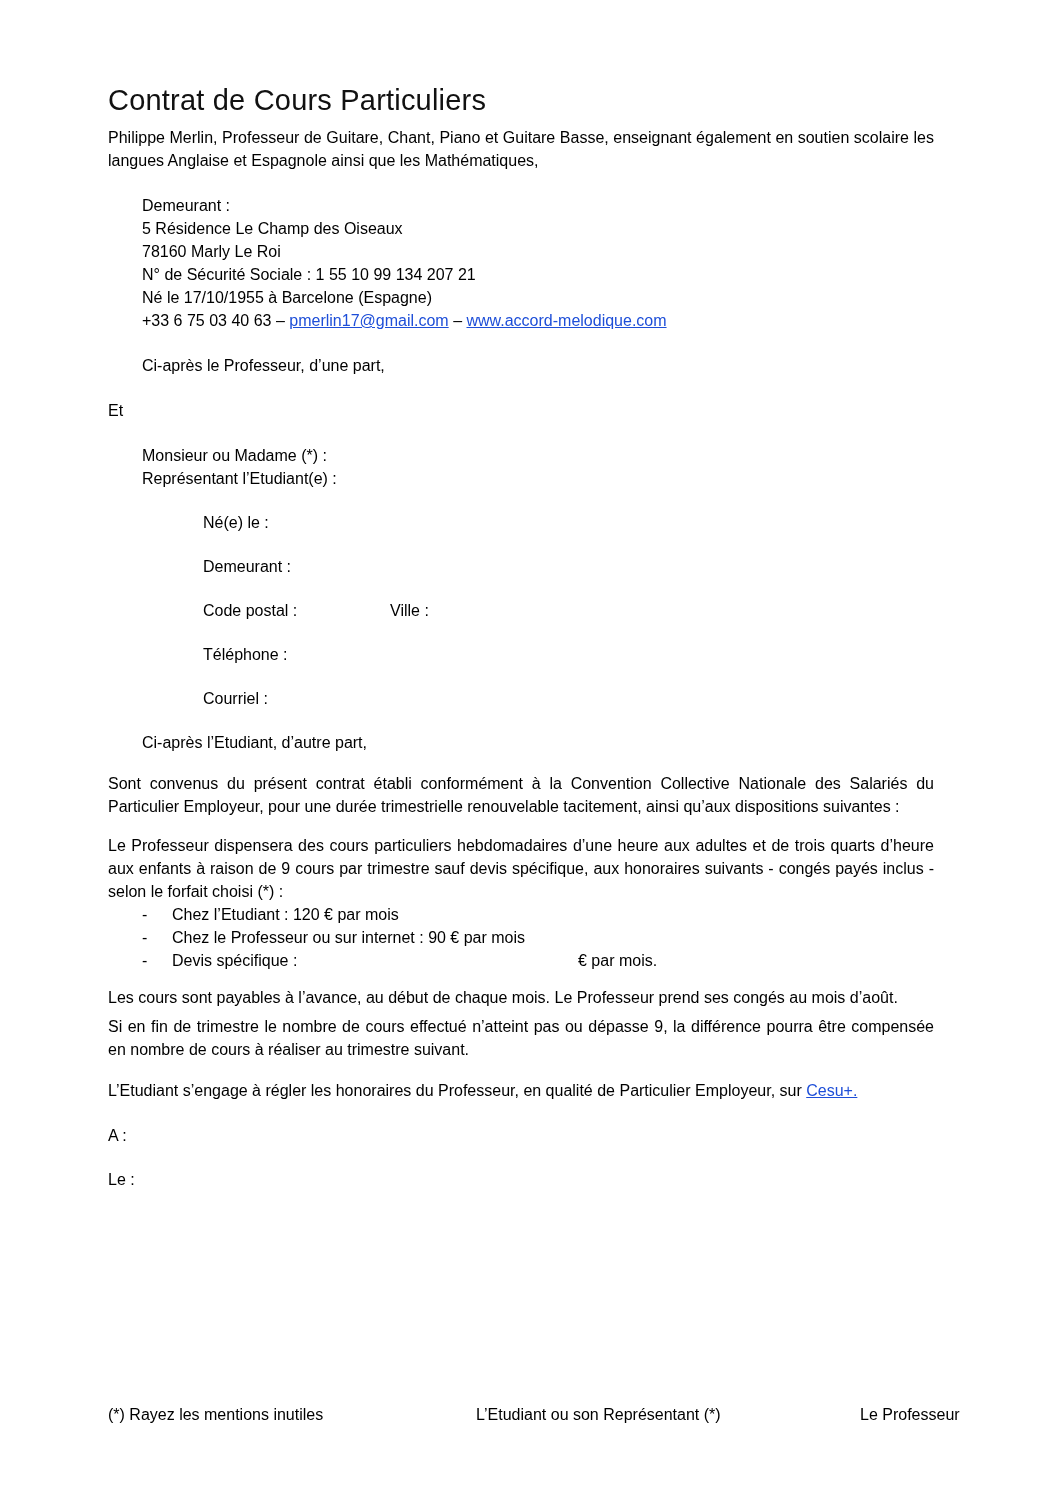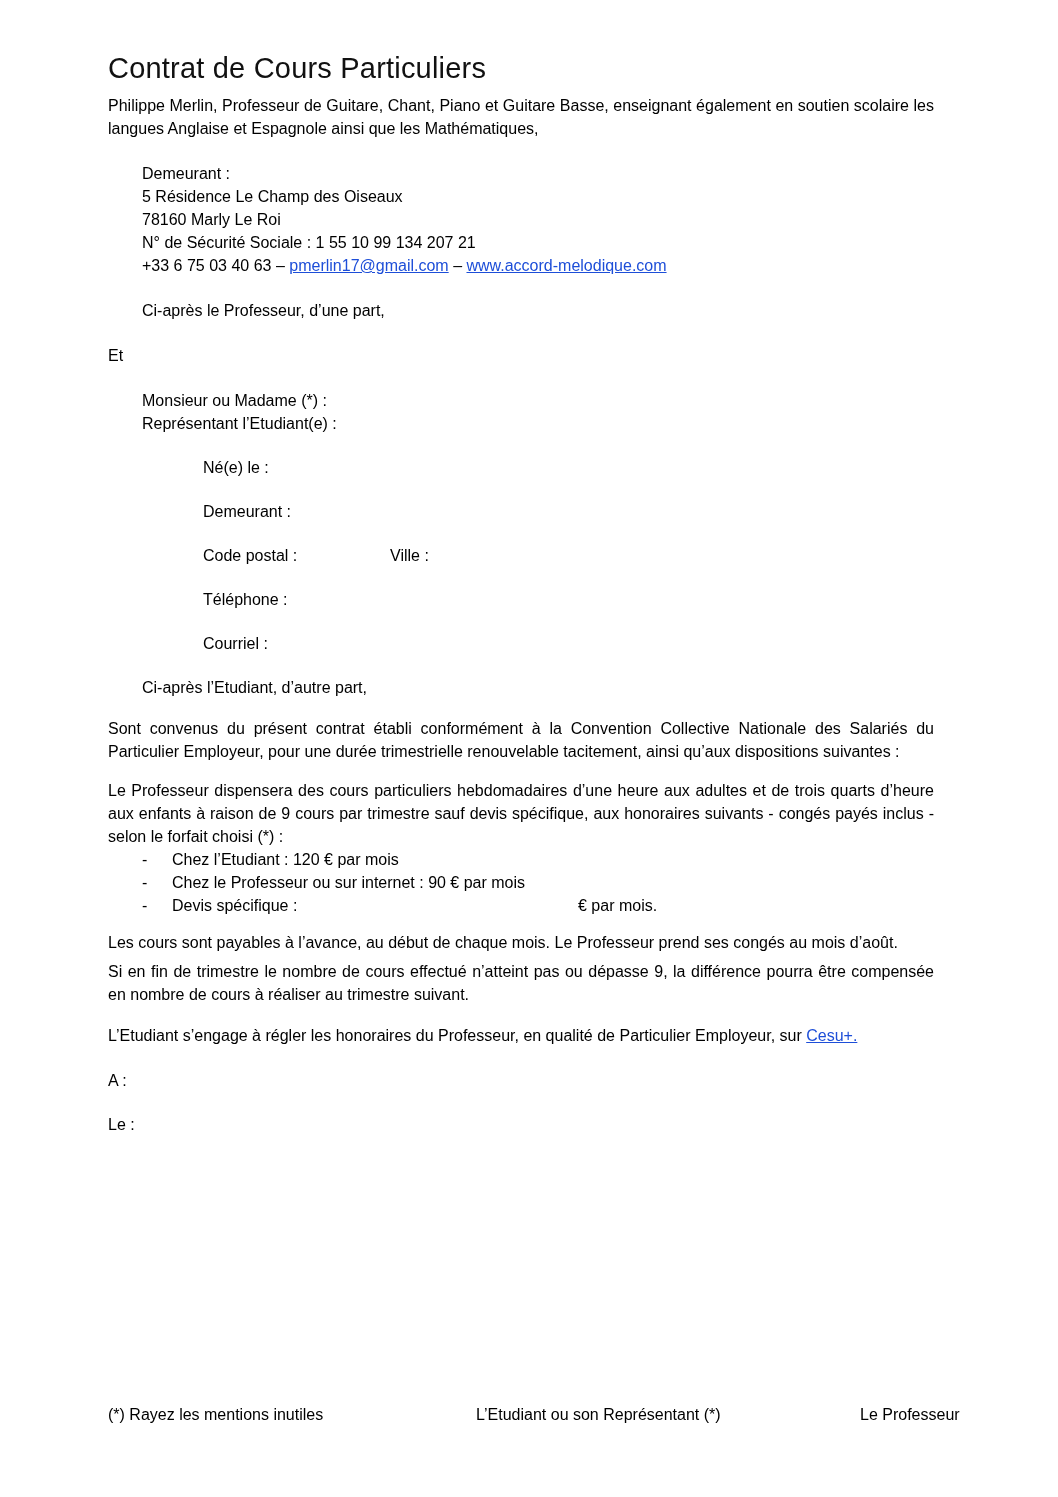--- a/index.html
+++ b/index.html
@@ -12,21 +12,21 @@
     font-size: 16px;
     line-height: 23px;
     color: #000000;
     position: relative;
     overflow: hidden;
   }
   .page {
     position: relative;
     width: 982px;
     height: 1497px;
-    padding: 48px 48px 0 108px;
+    padding: 80px 48px 0 108px;
   }
   h1.doc-title {
     font-size: 29px;
     line-height: 40px;
     font-weight: 400;
     color: #111111;
     letter-spacing: 0.2px;
   }
   .intro { margin-top: 40px; }
   .justify { text-align: justify; margin-top: 6px; }
@@ -59,20 +59,21 @@
 
   <h1 class="doc-title">Contrat de Cours Particuliers</h1>
 
   <p class="intro justify">Philippe Merlin, Professeur de Guitare, Chant, Piano et Guitare Basse, enseignant également en soutien scolaire les langues Anglaise et Espagnole ainsi que les Mathématiques,</p>
 
   <div class="indent1 gap">
     <div>Demeurant :</div>
     <div>5 Résidence Le Champ des Oiseaux</div>
     <div>78160 Marly Le Roi</div>
     <div>N° de Sécurité Sociale : 1 55 10 99 134 207 21</div>
+    <div>Né le 17/10/1955 à Barcelone (Espagne)</div>
     <div><span>+33 6 75 03 40 63</span> <span>–</span> <a class="link">pmerlin17@gmail.com</a> <span>–</span> <a class="link">www.accord-melodique.com</a></div>
   </div>
 
   <p class="indent1 gap">Ci-après le Professeur, d’une part,</p>
 
   <p class="gap">Et</p>
 
   <div class="indent1 gap">
     <div>Monsieur ou Madame (*) :</div>
     <div>Représentant l’Etudiant(e) :</div>

